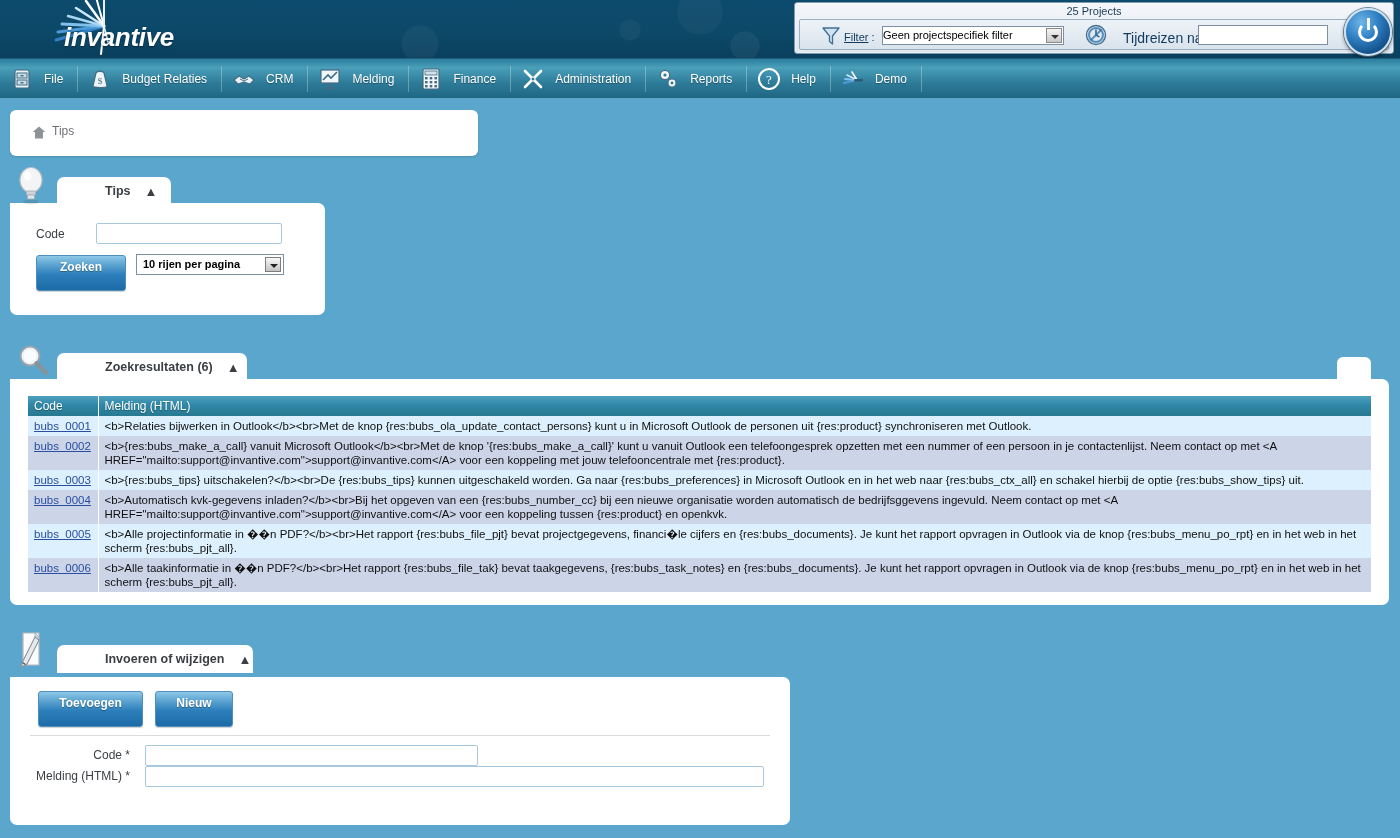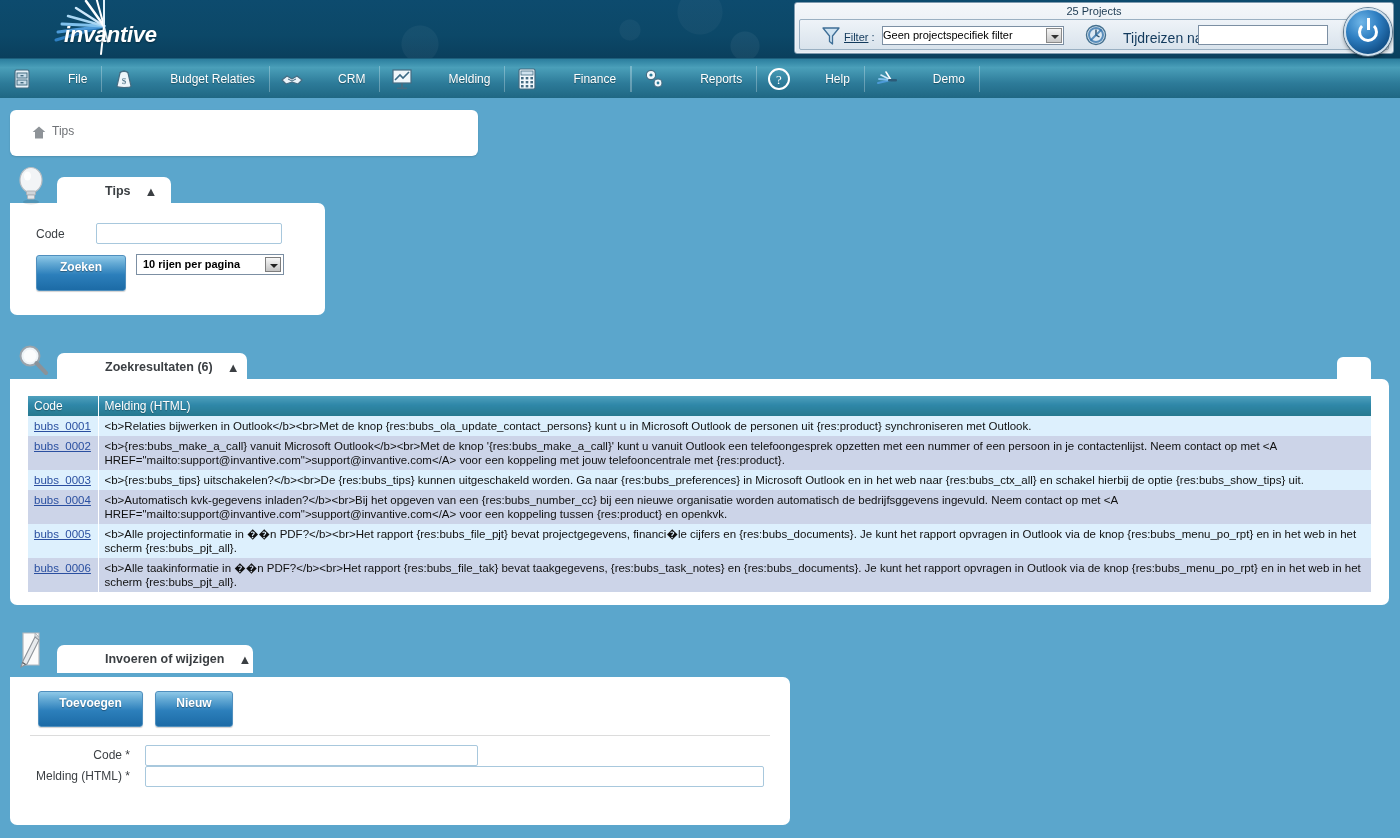--- a/index.html
+++ b/index.html
@@ -25,21 +25,21 @@
   }
   .topbar-dots {
     position: absolute; inset: 0;
     background-image: radial-gradient(rgba(255,255,255,0.05) 0.6px, transparent 0.7px);
     background-size: 4px 4px;
   }
   .logo-wrap { position: absolute; left: 18px; top: 0; width: 180px; height: 58px; }
   .logo-burst { position: absolute; left: 28px; top: -4px; width: 90px; height: 62px; }
   .logo-text {
     position: absolute; left: 46px; top: 22px;
-    font-size: 22px; font-style: italic; font-weight: 700; color: #ffffff;
+    font-size: 26px; font-style: italic; font-weight: 700; color: #ffffff;
     letter-spacing: -0.3px; text-shadow: 0 1px 2px rgba(0,0,0,.4);
   }
 
   
   .projbox {
     position: absolute; right: 6px; top: 2px; width: 600px; height: 52px;
     background: linear-gradient(180deg,#f4f7fa 0%,#dfe8f0 100%);
     border: 1px solid #7f9bb0; border-radius: 3px;
     box-shadow: 0 0 0 1px rgba(255,255,255,.35) inset;
   }
@@ -96,21 +96,21 @@
 
   
   .menubar {
     position: absolute; left: 0; top: 58px; width: 1400px; height: 40px;
     background: linear-gradient(180deg,#2b7e9e 0%, #4a9fb9 22%, #2d7b99 62%, #1f6783 100%);
     border-top: 1px solid #1d5f7c;
     display: flex; align-items: center;
   }
   .menu-item {
     display: flex; align-items: center; height: 40px; padding: 0 0 0 10px;
-    cursor: pointer; position: relative; gap: 24px;
+    cursor: pointer; position: relative;
   }
   .menu-item .mlabel {
     font-size: 12px; color: #ffffff; padding: 0 14px 0 10px;
     text-shadow: 0 1px 1px rgba(0,0,0,.35);
   }
   .menu-sep { width: 1px; height: 26px; background: rgba(255,255,255,.28); }
   .micon { width: 24px; height: 24px; display: block; }
 
   
   .crumbcard {
@@ -338,20 +338,28 @@
             <rect x="15.4" y="14" width="2.6" height="2.4"></rect>
           <rect x="6" y="18" width="2.6" height="2.4"></rect>
             <rect x="10.7" y="18" width="2.6" height="2.4"></rect>
             <rect x="15.4" y="18" width="2.6" height="2.4"></rect>
         </g>
       </svg>
       <span class="mlabel">Finance</span>
     </div>
     <div class="menu-sep"></div>
 
+    <div class="menu-item">
+      <svg class="micon" viewBox="0 0 24 24">
+        <path d="M4 4 L11 11 M13 13 L20 20" stroke="#ffffff" stroke-width="2.6" stroke-linecap="round"></path>
+        <path d="M20 4 L13 11 M11 13 L4 20" stroke="#ffffff" stroke-width="2.6" stroke-linecap="round"></path>
+        <circle cx="12" cy="12" r="2" fill="#2d7b99" stroke="#ffffff" stroke-width="1"></circle>
+      </svg>
+      <span class="mlabel">Administration</span>
+    </div>
     <div class="menu-sep"></div>
 
     <div class="menu-item">
       <svg class="micon" viewBox="0 0 24 24">
         <circle cx="9" cy="8" r="4.6" fill="#f2f8fc" stroke="#456c82" stroke-width="1.1"></circle>
         <circle cx="9" cy="8" r="1.6" fill="#2d7b99"></circle>
         <circle cx="16" cy="16" r="4" fill="#f2f8fc" stroke="#456c82" stroke-width="1.1"></circle>
         <circle cx="16" cy="16" r="1.4" fill="#2d7b99"></circle>
       </svg>
       <span class="mlabel">Reports</span>

